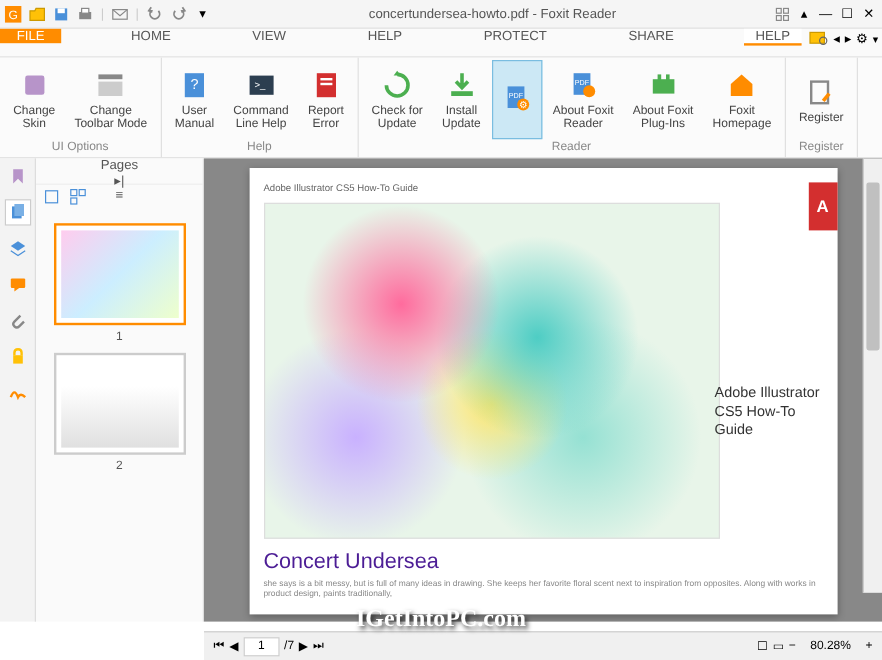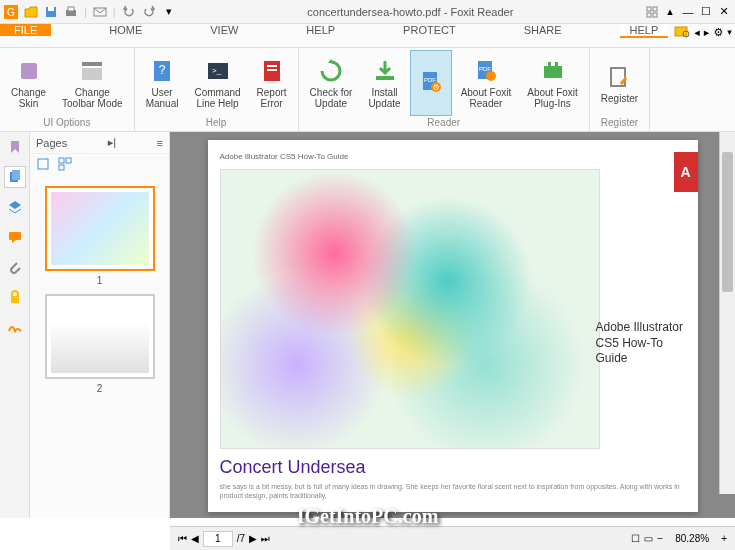--- a/index.html
+++ b/index.html
@@ -22,21 +22,21 @@
 .ribbon-btn { display: flex; flex-direction: column; align-items: center; justify-content: center; padding: 2px 6px; cursor: pointer; text-align: center; min-width: 40px; border: 1px solid transparent; }
 .ribbon-btn.active { background: #cce8f5; border-color: #7abde0; }
 .ribbon-btn-icon { width: 28px; height: 28px; margin-bottom: 2px; display: flex; align-items: center; justify-content: center; }
 .ribbon-btn-label { font-size: 10px; color: #444; line-height: 1.1; }
 .ribbon-group-label { font-size: 10px; color: #888; text-align: center; padding: 1px 0; }
 .content { display: flex; height: 386px; }
 .sidebar-tabs { width: 30px; background: #f3f3f3; border-right: 1px solid #ddd; display: flex; flex-direction: column; padding-top: 4px; gap: 8px; align-items: center; }
 .sidebar-tab { width: 22px; height: 22px; display: flex; align-items: center; justify-content: center; cursor: pointer; border: 1px solid transparent; }
 .sidebar-tab.active { background: #fff; border-color: #ccc; }
 .pages-panel { width: 140px; background: #fafafa; border-right: 1px solid #ddd; display: flex; flex-direction: column; }
-.pages-header { height: 22px; display: flex; align-items: center; padding: 0 6px; font-size: 11px; color: #555; border-bottom: 1px solid #eee; justify-content: space-between;}
+.pages-header { height: 22px; display: flex; align-items: center; padding: 0 6px; font-size: 11px; color: #555; border-bottom: 1px solid #eee; justify-content: space-between; flex-direction: column;}
 .pages-tools { height: 22px; display: flex; align-items: center; padding: 0 6px; gap: 8px; }
 .pages-list { flex: 1; overflow: auto; padding: 6px; }
 .page-thumb { border: 2px solid #ff8c00; background: #fff; width: 110px; height: 85px; margin: 4px auto; padding: 4px; position: relative; }
 .page-thumb.inactive { border-color: #ccc; }
 .thumb-img { width: 100%; height: 100%; background: linear-gradient(135deg, #fce, #cef, #efc); }
 .page-num { text-align: center; font-size: 10px; color: #555; margin: 2px 0 8px; }
 .doc-area { flex: 1; background: #888; position: relative; overflow: hidden; }
 .doc-page { background: #fff; margin: 8px auto; width: 490px; min-height: 370px; padding: 12px; position: relative; box-shadow: 0 2px 6px rgba(0,0,0,0.3); }
 .doc-header { font-size: 8px; color: #666; }
 .doc-art { width: 380px; height: 280px; margin: 8px 0; background: radial-gradient(circle at 30% 30%, #ff6b9d 0%, transparent 25%), radial-gradient(circle at 60% 40%, #4ecdc4 0%, transparent 30%), radial-gradient(circle at 50% 60%, #ffe66d 0%, transparent 25%), radial-gradient(circle at 70% 70%, #95e1d3 0%, transparent 30%), radial-gradient(circle at 20% 70%, #c9b1ff 0%, transparent 25%), #e8f5e9; border: 1px solid #ddd; }
@@ -239,20 +239,28 @@
       <div class="ribbon-btn">
         <div class="ribbon-btn-icon">
             <svg width="26" height="26">
               <rect x="4" y="8" width="18" height="12" fill="#4caf50"></rect>
               <rect x="8" y="4" width="3" height="5" fill="#4caf50"></rect>
               <rect x="15" y="4" width="3" height="5" fill="#4caf50"></rect>
             </svg>
           </div>
         <div class="ribbon-btn-label">About Foxit<br>Plug-Ins</div>
       </div>
+      <div class="ribbon-btn">
+        <div class="ribbon-btn-icon">
+            <svg width="26" height="26">
+              <path d="M13 4 L22 12 L22 22 L4 22 L4 12 Z" fill="#ff8c00"></path>
+            </svg>
+          </div>
+        <div class="ribbon-btn-label">Foxit<br>Homepage</div>
+      </div>
     </div>
     <div class="ribbon-group-label">Reader</div>
   </div>
   <div class="ribbon-group">
     <div class="ribbon-items">
       <div class="ribbon-btn">
         <div class="ribbon-btn-icon">
             <svg width="26" height="26">
               <rect x="5" y="4" width="14" height="18" fill="none" stroke="#888" stroke-width="2"></rect>
               <path d="M15 20 L20 14" stroke="#ff8c00" stroke-width="3"></path>

